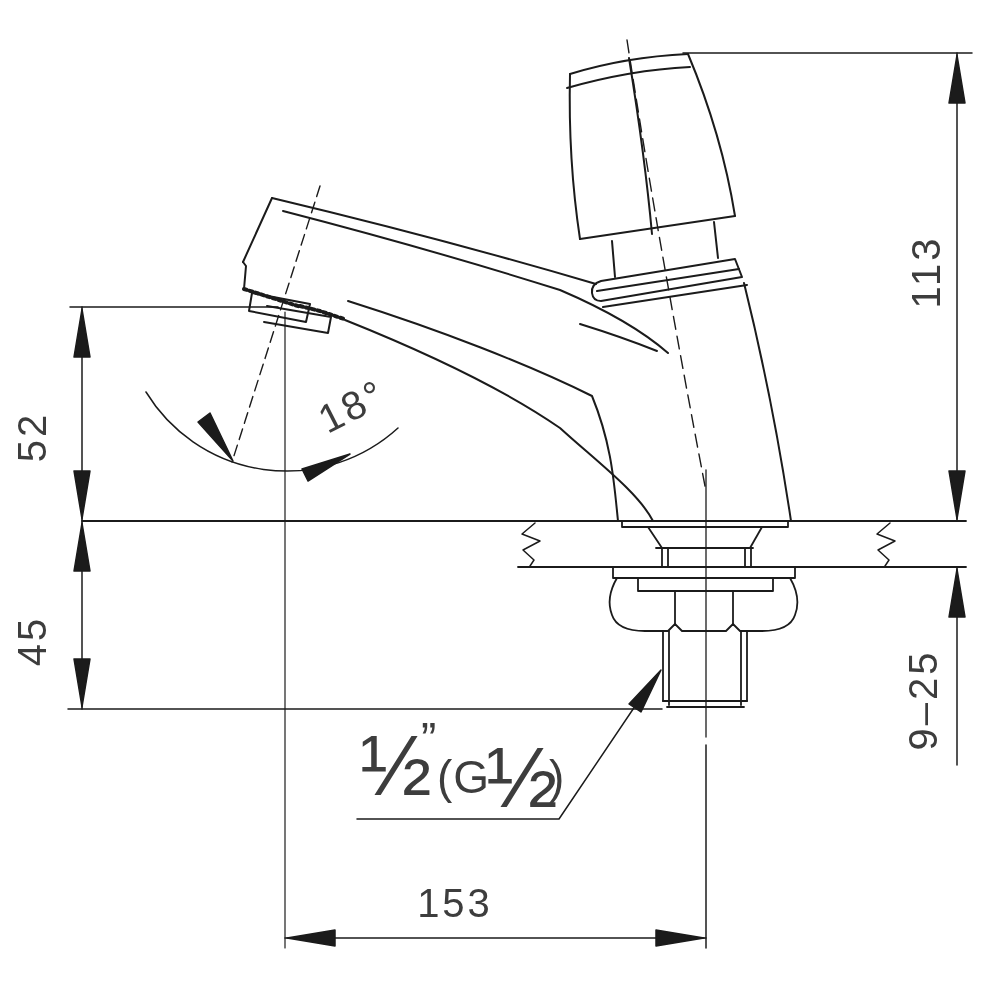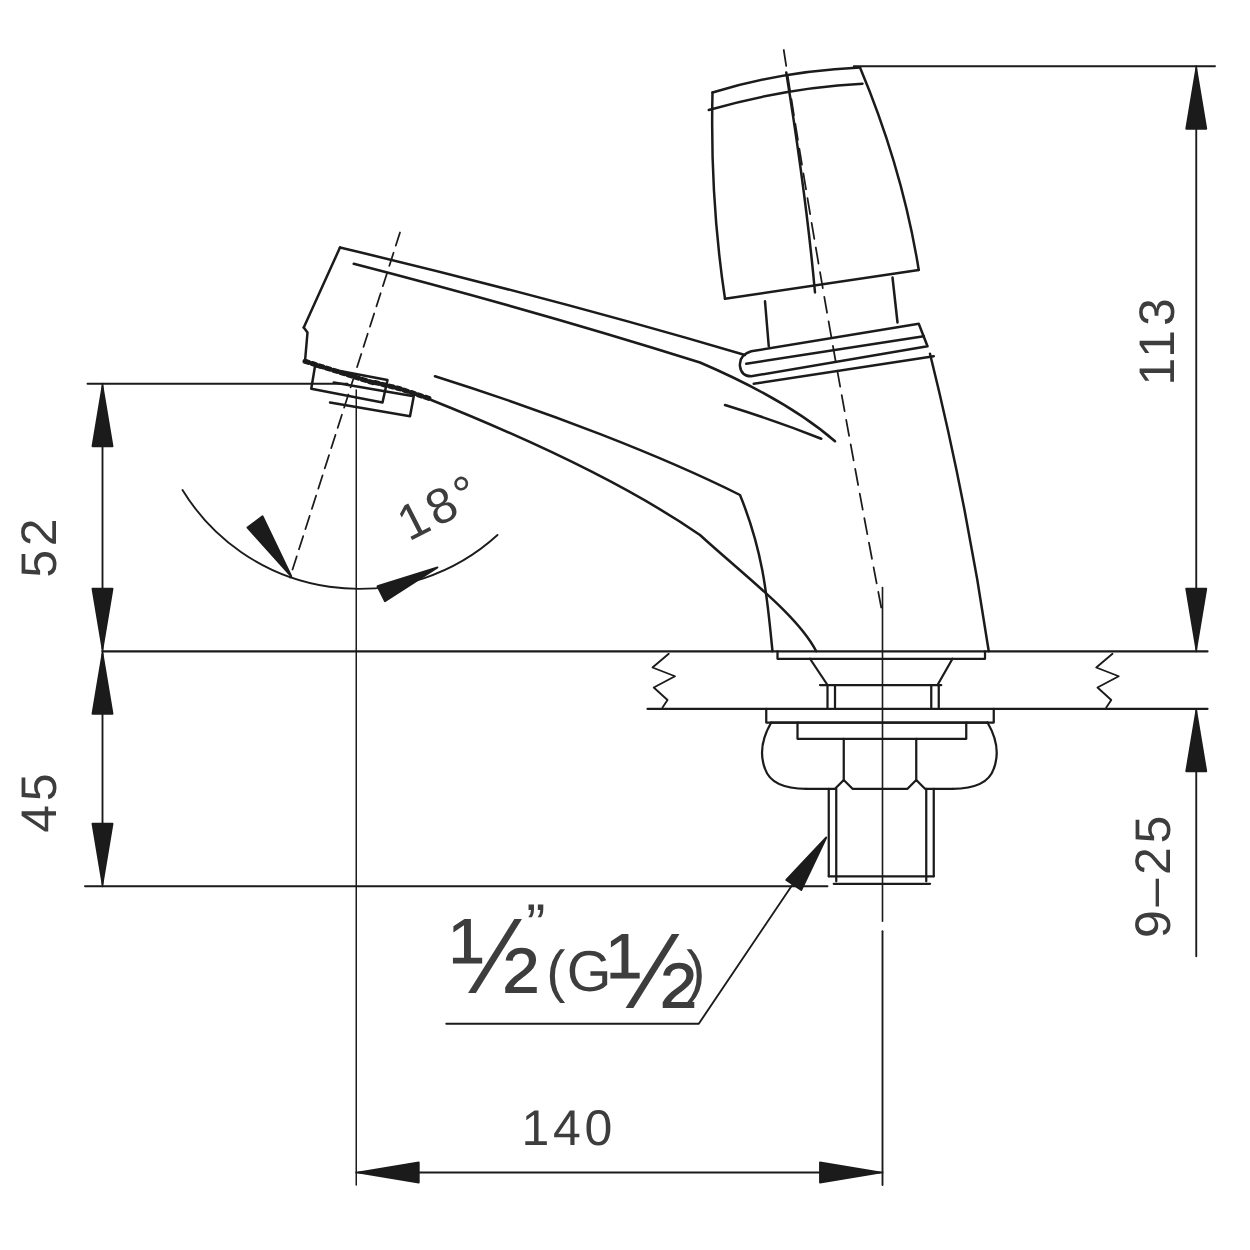--- a/index.html
+++ b/index.html
@@ -149,21 +149,21 @@
   </svg>
 
   <div class="lbl dim rot90" style="left:926px;top:272px;">113</div>
 
   <div class="lbl dim rot90" style="left:32px;top:437px;">52</div>
 
   <div class="lbl dim rot90" style="left:32px;top:641px;">45</div>
 
   <div class="lbl dim rot90" style="left:923px;top:700px;">9–25</div>
 
-  <div class="lbl dim ctr" style="left:455px;top:903px;">140</div>
+  <div class="lbl dim ctr" style="left:455px;top:903px;">153</div>
 
   <div class="lbl dim rot18" style="left:352px;top:406px;">18°</div>
 
   <div class="lbl">
     <span class="lbl frac" style="left:360px;top:722px;">½</span>
     <span class="lbl quote" style="left:421px;top:716px;">”</span>
     <span class="lbl small" style="left:437px;top:754px;">(G</span>
     <span class="lbl frac" style="left:486px;top:734px;">½</span>
     <span class="lbl small" style="left:549px;top:754px;">)</span>
   </div>

